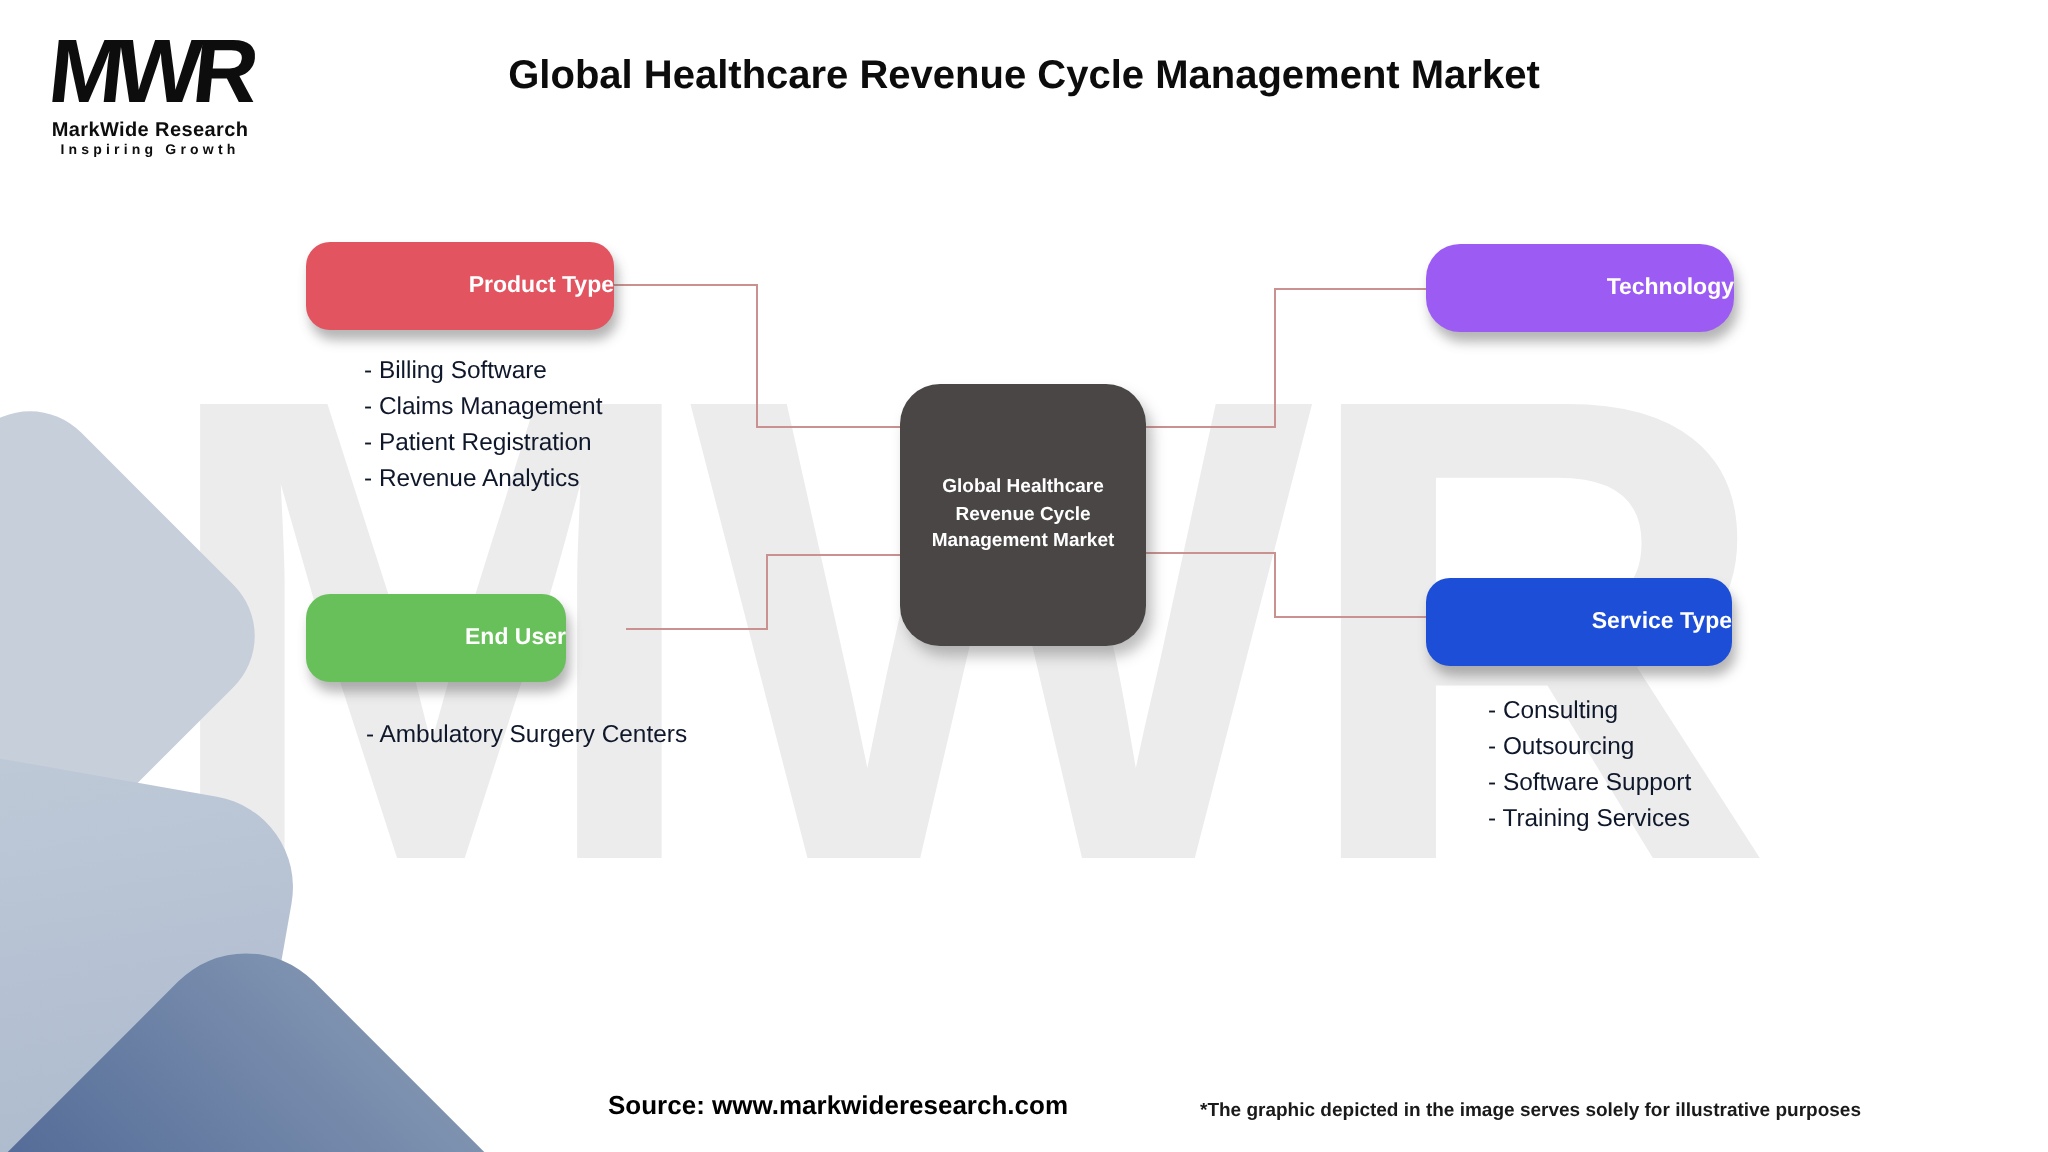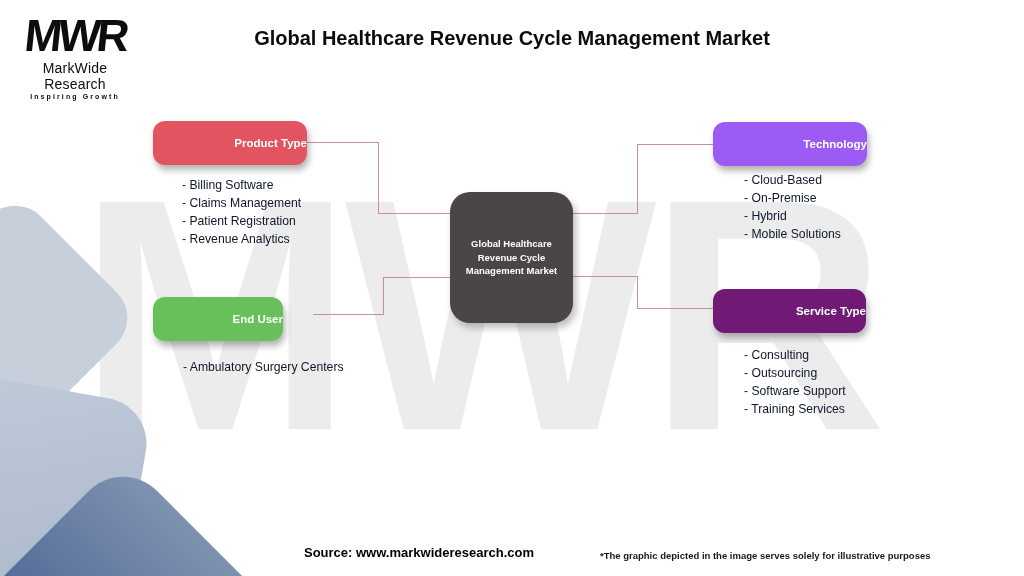--- a/index.html
+++ b/index.html
@@ -25,21 +25,21 @@
   }
   .d-bl-dark {
     left:-27px; top:519px; width:300px; height:300px;
     background:linear-gradient(180deg,#7e92b0 0%,#4a6392 70%);
     border-radius:48px; transform:rotate(45deg);
   }
 
   
   .logo { position:absolute; left:20px; top:13px; width:110px; text-align:center; z-index:3; color:#0d0d0d; }
   .logo-acronym { font-size:45px; font-weight:900; letter-spacing:-4px; line-height:1.02; transform:skewX(-6deg); }
-  .logo-name { font-size:14px; font-weight:normal; letter-spacing:0.2px; margin-top:1px; }
+  .logo-name { font-size:10px; font-weight:bold; letter-spacing:0.2px; margin-top:1px; }
   .logo-tagline { font-size:7px; font-weight:bold; letter-spacing:2.1px; margin-top:1px; }
   .title {
     position:absolute; left:0; right:0; top:27px; z-index:3;
     text-align:center; font-size:20px; font-weight:bold; color:#0c0c0c;
   }
 
   
   .seg { position:absolute; background:#c9918f; z-index:2; }
 
   
@@ -120,38 +120,32 @@
   <div class="cat-box b-pt" style="background: rgb(226, 85, 96);">
     <span>Product Type</span>
   </div>
   <ul class="cat-list l-pt">
     <li>- Billing Software</li>
     <li>- Claims Management</li>
     <li>- Patient Registration</li>
     <li>- Revenue Analytics</li>
   </ul>
 
-  <div class="cat-box b-te" style="background: rgb(156, 92, 244);">
+  <div class="cat-box b-te" style="background: rgb(156, 92, 244); border-radius: 17px;">
     <span>Technology</span>
   </div>
-  <ul class="cat-list l-te">
-    <li>- Cloud-Based</li>
-    <li>- On-Premise</li>
-    <li>- Hybrid</li>
-    <li>- Mobile Solutions</li>
-  </ul>
 
   <div class="cat-box b-eu" style="background: rgb(104, 192, 90);">
     <span>End User</span>
   </div>
   <ul class="cat-list l-eu">
     <li>- Ambulatory Surgery Centers</li>
   </ul>
 
-  <div class="cat-box b-st" style="background: #701a75;">
+  <div class="cat-box b-st" style="background: #1d4ed8;">
     <span>Service Type</span>
   </div>
   <ul class="cat-list l-st">
     <li>- Consulting</li>
     <li>- Outsourcing</li>
     <li>- Software Support</li>
     <li>- Training Services</li>
   </ul>
 
   <div class="source">Source: www.markwideresearch.com</div>

